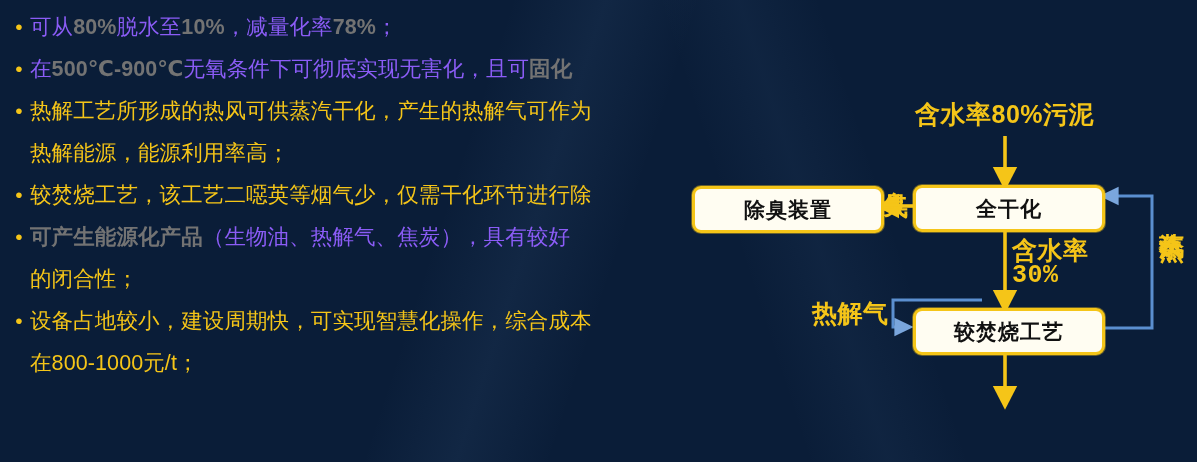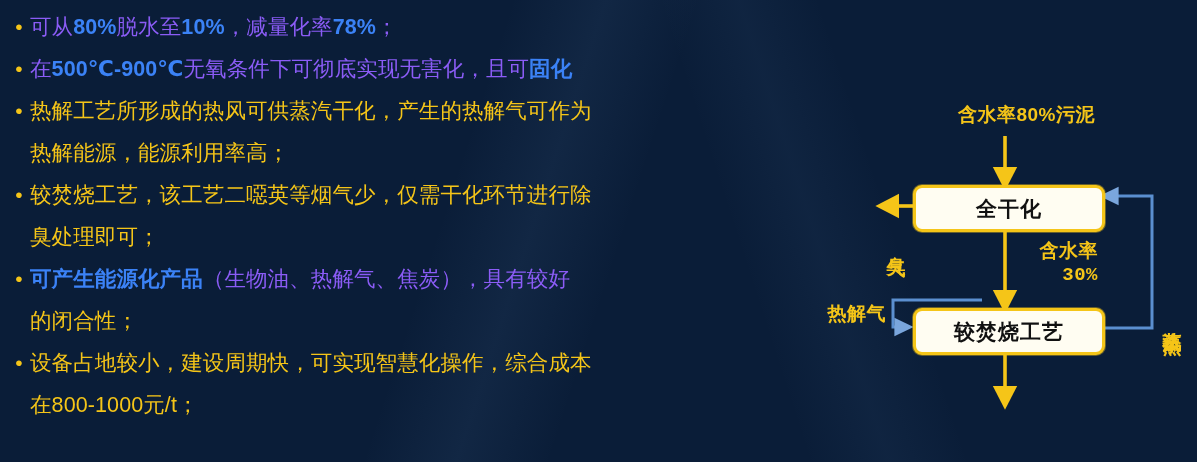--- a/index.html
+++ b/index.html
@@ -31,36 +31,36 @@
     display:flex;align-items:flex-start;
     font-size:21.5px;line-height:42px;color:#f5c518;
     white-space:nowrap;letter-spacing:.1px;
   }
   .dot{
     flex:0 0 22px;text-align:center;font-size:21px;line-height:42px;
     color:#f5c518;
   }
   .dot.blank{visibility:hidden;}
   .btxt{flex:1 1 auto;}
-  .btxt .b{font-weight:bold;color:#3b82f6;}
+  .btxt .b{font-weight:bold;color:#737373;}
   .btxt .y{color:#8b5cf6;}
 
   
   .flow{position:absolute;left:0;top:0;width:1197px;height:462px;z-index:5;}
   .node{
     position:absolute;background:#fffdf2;border:3px solid #f5c518;
     border-radius:9px;
     display:flex;align-items:center;justify-content:center;
     color:#111111;font-weight:bold;font-size:21px;letter-spacing:1px;
     box-shadow:0 0 0 1px rgba(245,197,24,.4);
   }
   .flabel{
-    position:absolute;color:#f5c518;font-weight:bold;font-size:19px;
+    position:absolute;color:#f5c518;font-weight:bold;font-size:25px;
     line-height:23px;letter-spacing:.5px;white-space:nowrap;
-    text-align:right;
+    text-align:left;
   }
   .flabel.vert{
     writing-mode:vertical-rl;text-orientation:upright;
     letter-spacing:2px;white-space:normal;line-height:20px;
   }
   svg.wires{position:absolute;left:0;top:0;width:1197px;height:462px;overflow:visible;}
 </style>
 </head>
 <body>
 
@@ -90,24 +90,20 @@
     <div class="bline">
       <span class="dot blank"></span>
       <span class="btxt y">热解能源，能源利用率高；</span>
     </div>
 
     <div class="bline">
       <span class="dot">•</span>
       <span class="btxt y">较焚烧工艺，该工艺二噁英等烟气少，仅需干化环节进行除</span>
     </div>
 
-    <div class="bline">
-      <span class="dot blank"></span>
-      <span class="btxt y">臭处理即可；</span>
-    </div>
 
     <div class="bline">
       <span class="dot">•</span>
       <span class="btxt">
         <span class="b">可产生能源化产品</span><span class="y">（生物油、热解气、焦炭），具有较好</span>
       </span>
     </div>
 
     <div class="bline">
       <span class="dot blank"></span>
@@ -144,20 +140,23 @@
 
       <line x1="1005" y1="228" x2="1005" y2="305" stroke="#f5c518" stroke-width="3.6" marker-end="url(#ya)"></line>
 
       <line x1="1005" y1="349" x2="1005" y2="401" stroke="#f5c518" stroke-width="3.6" marker-end="url(#ya)"></line>
 
       <polyline points="982,300 893,300 893,327 907,327" fill="none" stroke="#5b8fd0" stroke-width="3" marker-end="url(#ba)"></polyline>
 
       <polyline points="1099,328 1152,328 1152,196 1106,196" fill="none" stroke="#5b8fd0" stroke-width="3" marker-end="url(#ba)"></polyline>
     </svg>
 
+    <div class="node" style="left:692px;top:186px;width:186px;height:41px;">
+      <span>除臭装置</span>
+    </div>
     <div class="node" style="left:913px;top:185px;width:186px;height:41px;font-family:Liberation Serif, serif;">
       <span>全干化</span>
     </div>
     <div class="node" style="left:913px;top:308px;width:186px;height:41px;">
       <span>较焚烧工艺</span>
     </div>
 
     <div class="flabel" style="left:915px;top:103px;width:180px;">含水率80%污泥</div>
 
     <div class="flabel vert" style="left:886px;top:172px;height:74px;">臭气</div>

